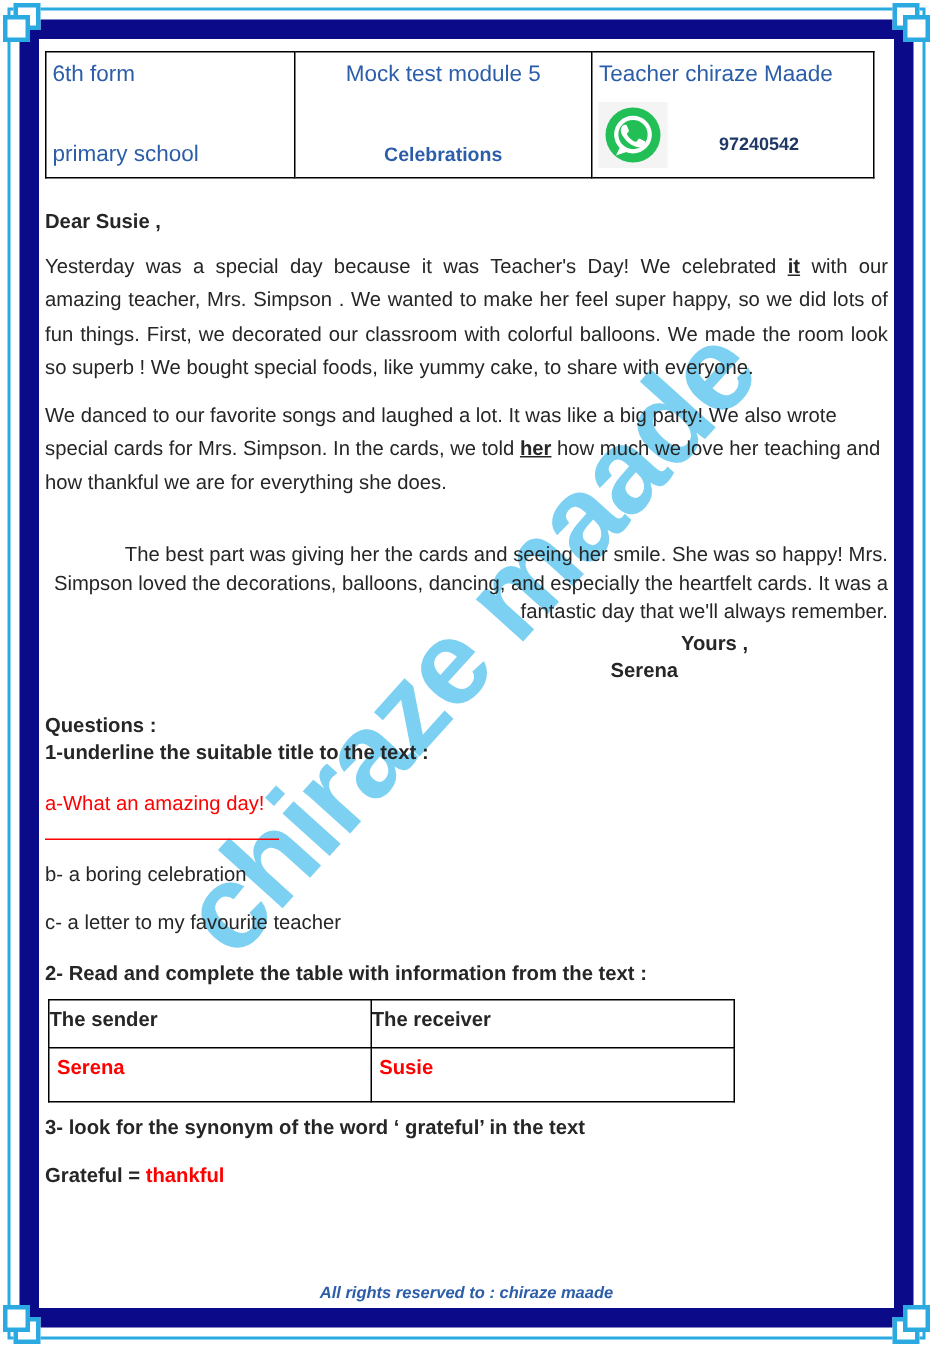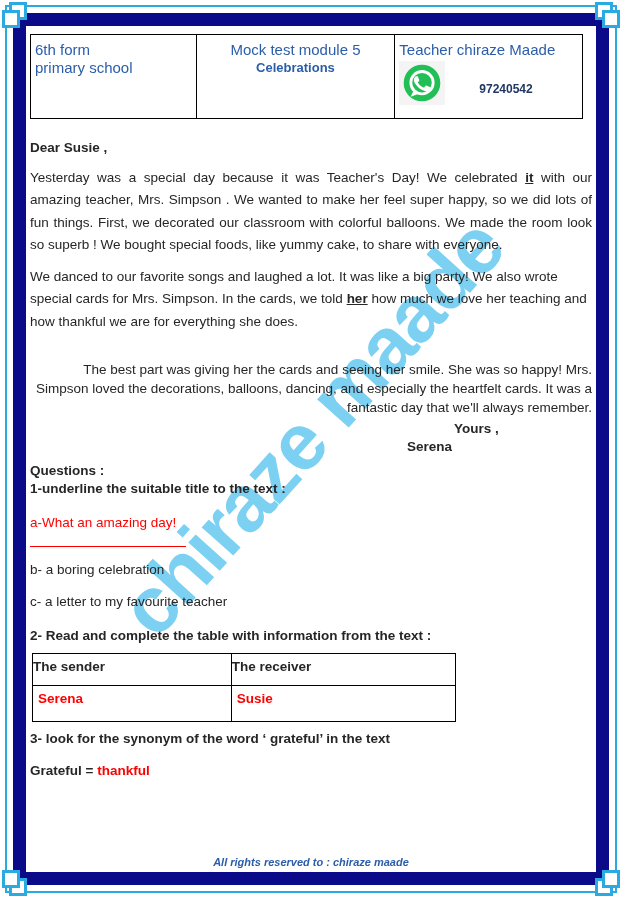--- a/index.html
+++ b/index.html
@@ -35,42 +35,42 @@
 
   
   .content{position:absolute;left:30px;right:30px;top:26px;bottom:26px;z-index:5;
     font-size:13.5px;line-height:18px;}
 
   table.header-table{width:553px;border-collapse:collapse;margin-top:8px;table-layout:fixed;}
   table.header-table td{border:1.5px solid #000;height:84px;vertical-align:top;padding:6px 4px;}
   td.ht-c1{width:30%;color:var(--blue);font-size:15px;padding-left:10px;}
   td.ht-c2{width:36%;color:var(--blue);font-size:15px;text-align:center;}
   td.ht-c3{width:34%;color:var(--blue);font-size:15px;padding-left:7px;}
-  .cell-col{display:flex;flex-direction:column;justify-content:flex-start;height:100%;}
+  .cell-col{display:flex;flex-direction:column;justify-content:space-between;height:100%;}
   .topic{font-weight:bold;font-size:13px;}
   .phone-row{display:flex;align-items:center;gap:34px;margin-top:2px;}
   .wa-bg{width:46px;height:44px;background:#f4f4f4;display:flex;align-items:center;justify-content:center;}
   .phone-number{color:#1f3864;font-weight:bold;font-size:12px;margin-top:12px;}
   .instructions{margin-top:26px;font-weight:bold;}
   .salutation{margin-top:20px;font-weight:bold;}
   p.body-par{margin-top:10px;line-height:22.3px;}
   p.par-justify{text-align:justify;}
   p.par-tight{line-height:19.2px;margin-top:27px;text-align:right;}
   .emph{font-weight:bold;text-decoration:underline;}
   .closing{margin-top:2px;line-height:18px;}
   .closing .yours{margin-left:424px;font-weight:bold;}
   .closing .signer{margin-left:377px;font-weight:bold;}
 
-  .q-heading{margin-top:6px;font-weight:bold;}
+  .q-heading{margin-top:19px;font-weight:bold;}
   .q1-label{font-weight:bold;}
   .answer-a{margin-top:16px;color:var(--red);display:inline-block;
     border-bottom:1.5px solid var(--red);padding-right:10px;padding-bottom:14px;}
   .option{margin-top:14px;}
   .q2-label{margin-top:16px;font-weight:bold;}
-  table.q2-table{width:424px;border-collapse:collapse;margin-top:8px;margin-left:2px;table-layout:fixed;}
+  table.q2-table{width:458px;border-collapse:collapse;margin-top:8px;margin-left:2px;table-layout:fixed;}
   table.q2-table th,table.q2-table td{border:1.5px solid #000;vertical-align:top;text-align:left;}
   table.q2-table th{height:32px;font-weight:bold;padding:4px 4px 4px 0;}
   th.th-sender{width:47%;padding-left:24px;}
   th.th-receiver{width:53%;text-align:center;}
   table.q2-table td{height:36px;padding:4px 4px 4px 5px;color:var(--red);font-weight:bold;}
   .q3-label{margin-top:8px;font-weight:bold;}
   .grateful{margin-top:14px;font-weight:bold;}
   .grateful .red-word{color:var(--red);}
 
   .footer{position:absolute;left:0;right:0;bottom:30px;text-align:center;

